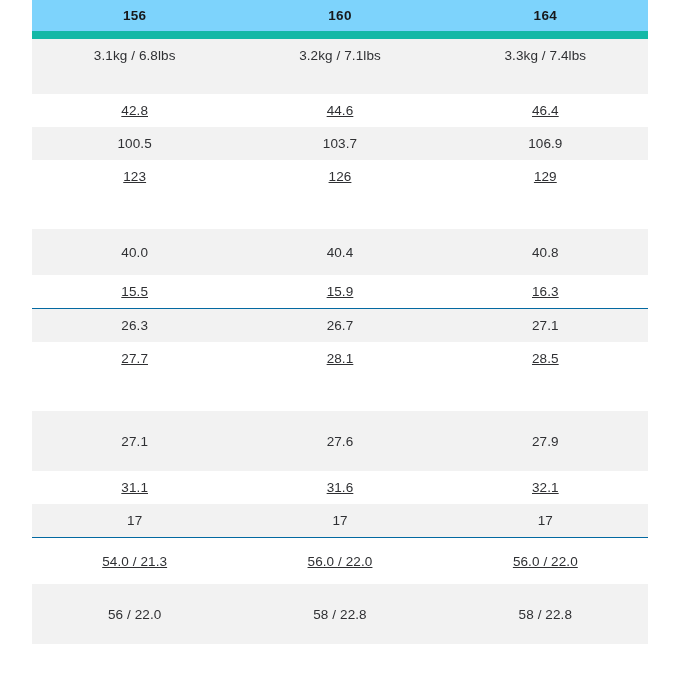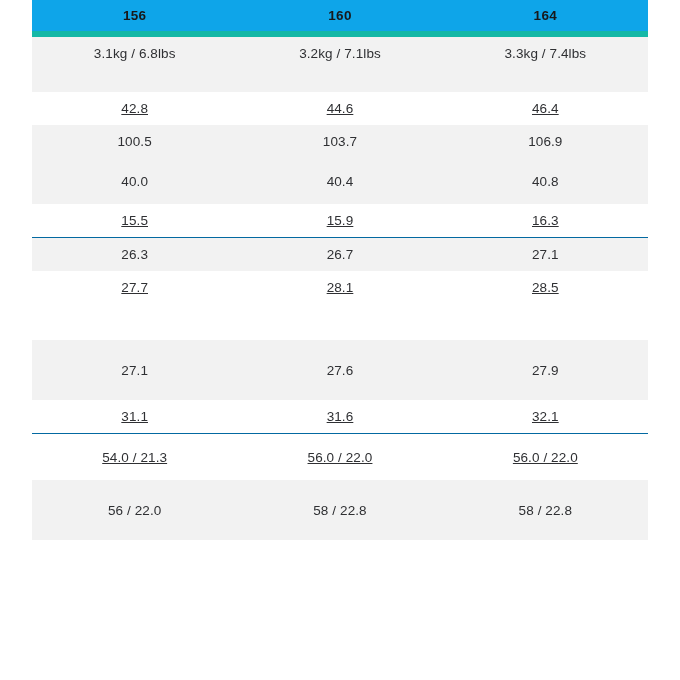--- a/index.html
+++ b/index.html
@@ -35,22 +35,22 @@
   
   thead th {
     font-size: 13.5px;
     font-weight: 700;
     color: #18181a;
     text-align: center;
     padding: 0;
     height: 31px;
     vertical-align: middle;
     letter-spacing: 0.3px;
-    background: #0ea5e9;
-    border-bottom: 6px solid #14b8a6;
+    background: #7dd3fc;
+    border-bottom: 8px solid #14b8a6;
   }
 
   
   tbody td {
     font-size: 13.5px;
     font-weight: 400;
     color: #2f3033;
     text-align: center;
     padding: 0;
     vertical-align: middle;
@@ -100,20 +100,25 @@
         <tr class="row-plain h-std">
           <td class="align-mid">42.8</td>
           <td class="align-mid">44.6</td>
           <td class="align-mid">46.4</td>
         </tr>
         <tr class="row-shade h-std">
           <td class="align-mid">100.5</td>
           <td class="align-mid">103.7</td>
           <td class="align-mid">106.9</td>
         </tr>
+        <tr class="row-plain h-xtall">
+          <td class="align-top">123</td>
+          <td class="align-top">126</td>
+          <td class="align-top">129</td>
+        </tr>
         <tr class="row-shade h-tall">
           <td class="align-mid">40.0</td>
           <td class="align-mid">40.4</td>
           <td class="align-mid">40.8</td>
         </tr>
         <tr class="row-plain h-std">
           <td class="align-mid">15.5</td>
           <td class="align-mid">15.9</td>
           <td class="align-mid">16.3</td>
         </tr>
@@ -130,20 +135,25 @@
         <tr class="row-shade h-xtall">
           <td class="align-mid">27.1</td>
           <td class="align-mid">27.6</td>
           <td class="align-mid">27.9</td>
         </tr>
         <tr class="row-plain h-std">
           <td class="align-mid">31.1</td>
           <td class="align-mid">31.6</td>
           <td class="align-mid">32.1</td>
         </tr>
+        <tr class="row-shade h-std">
+          <td class="align-mid">17</td>
+          <td class="align-mid">17</td>
+          <td class="align-mid">17</td>
+        </tr>
         <tr class="row-plain h-tall sect-top">
           <td class="align-mid">54.0 / 21.3</td>
           <td class="align-mid">56.0 / 22.0</td>
           <td class="align-mid">56.0 / 22.0</td>
         </tr>
         <tr class="row-shade h-xtall">
           <td class="align-mid">56 / 22.0</td>
           <td class="align-mid">58 / 22.8</td>
           <td class="align-mid">58 / 22.8</td>
         </tr>

